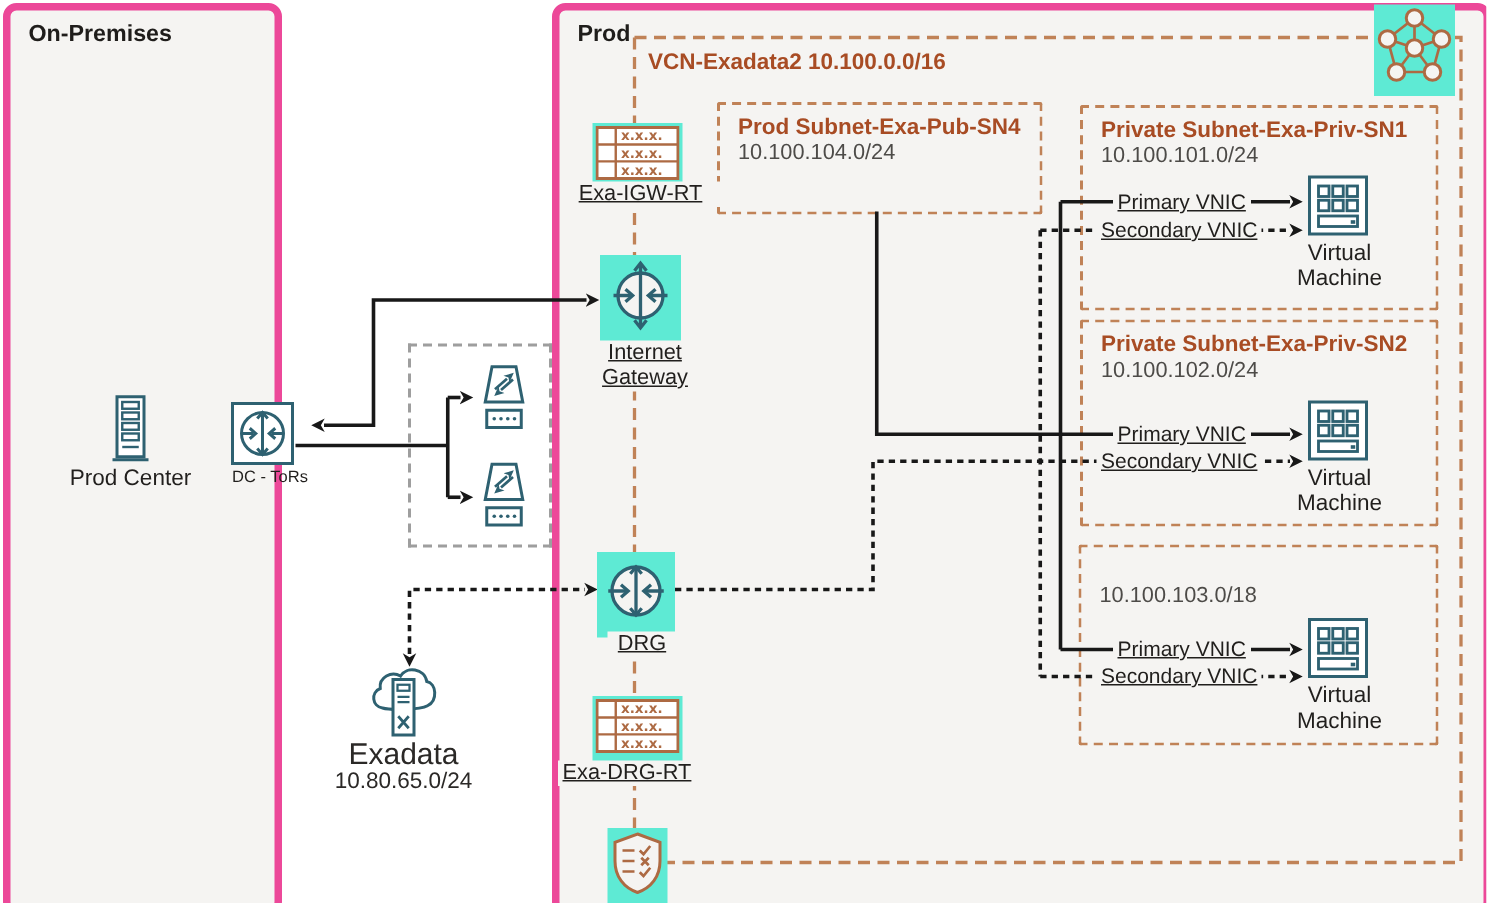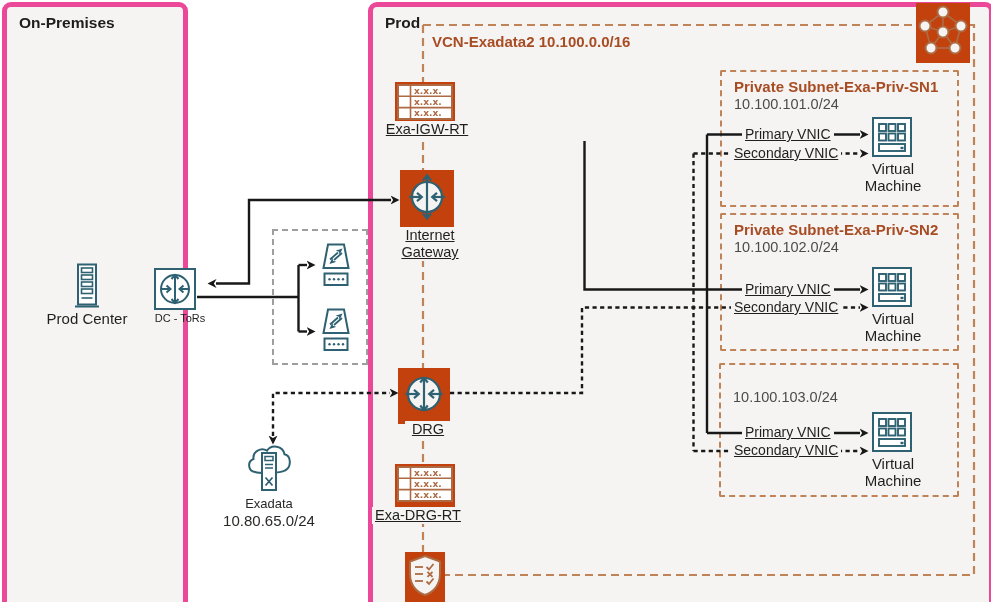--- a/index.html
+++ b/index.html
@@ -26,21 +26,21 @@
   }
   .subnet-cidr{
     position:absolute;left:12px;top:24px;
     font-size:14.5px;color:#4d4b48;white-space:nowrap;
   }
   .graybox{
     position:absolute;border:2px dashed #9e9e9e;background:transparent;
   }
   .wires{position:absolute;left:0;top:0;pointer-events:none;}
   .node{position:absolute;}
-  .icon-bg{background:#c2410c;}
+  .icon-bg{background:#5eead4;}
   .lbl{
     position:absolute;font-size:14.5px;color:#211f1d;
     white-space:nowrap;line-height:17px;
   }
   .ctr{text-align:center;white-space:normal;}
   .bg{background:#f5f4f2;padding:0 3px;text-decoration:underline;}
   .vcn-label{
     position:absolute;left:432px;top:33px;
     font-size:15px;font-weight:bold;color:#a84c24;white-space:nowrap;
   }
@@ -53,30 +53,34 @@
 
   <div class="region" style="left:2px;top:2px;width:176px;height:598px;">
     <div class="region-title">On-Premises</div>
   </div>
   <div class="region" style="left:368px;top:2px;width:616px;height:598px;">
     <div class="region-title">Prod</div>
   </div>
 
   <div class="vcn-label">VCN-Exadata2 10.100.0.0/16</div>
 
+  <div class="subnet" style="left:478px;top:68px;width:213px;height:71px;">
+    <div class="subnet-title">Prod Subnet-Exa-Pub-SN4</div>
+    <div class="subnet-cidr">10.100.104.0/24</div>
+  </div>
   <div class="subnet" style="left:720px;top:70px;width:235px;height:133px;">
     <div class="subnet-title">Private Subnet-Exa-Priv-SN1</div>
     <div class="subnet-cidr">10.100.101.0/24</div>
   </div>
   <div class="subnet" style="left:720px;top:213px;width:235px;height:134px;">
     <div class="subnet-title">Private Subnet-Exa-Priv-SN2</div>
     <div class="subnet-cidr">10.100.102.0/24</div>
   </div>
   <div class="subnet" style="left:719px;top:363px;width:236px;height:130px;">
-    <div class="subnet-cidr">10.100.103.0/24</div>
+    <div class="subnet-cidr">10.100.103.0/18</div>
   </div>
 
   <div class="graybox" style="left:272px;top:229px;width:92px;height:132px;"></div>
 
   <svg class="wires" width="991" height="602">
     <defs>
       <marker id="mkB" markerUnits="userSpaceOnUse" markerWidth="10" markerHeight="11" refX="0.5" refY="5" orient="auto">
         <path d="M0,0.5 L9,5 L0,9.5 L2.6,5 Z" fill="#181818"></path>
       </marker>
       <marker id="mkBs" markerUnits="userSpaceOnUse" markerWidth="10" markerHeight="11" refX="0.5" refY="5" orient="auto-start-reverse">
@@ -166,21 +170,21 @@
   <div class="node" style="left:245px;top:442px;">
     <svg width="48" height="54" viewBox="0 0 48 54">
       <path d="M10,30 C3,29 2,19.5 8.5,17 C7.5,9.5 16,5 22,8.7 C26,2 38,3.5 39.5,12.3 C46,13.5 47,25 40,28.5 C35,31.3 15,31.5 10,30 Z" fill="#ffffff" stroke="#2e6171" stroke-width="2"></path>
       <rect x="17" y="11" width="14" height="37" fill="#ffffff" stroke="#2e6171" stroke-width="2"></rect>
       <rect x="20" y="14.5" width="8" height="4" fill="none" stroke="#2e6171" stroke-width="1.5"></rect>
       <line x1="20" y1="22.5" x2="28" y2="22.5" stroke="#2e6171" stroke-width="1.5"></line>
       <line x1="20" y1="26" x2="28" y2="26" stroke="#2e6171" stroke-width="1.5"></line>
       <path d="M20.5,35.5 L27.5,43.5 M27.5,35.5 L20.5,43.5" stroke="#2e6171" stroke-width="1.8" fill="none"></path>
     </svg>
   </div>
-  <div class="lbl cidr-dark" style="left:216px;top:495px;width:106px;text-align:center;font-size:13px;">Exadata</div>
+  <div class="lbl cidr-dark" style="left:216px;top:495px;width:106px;text-align:center;font-size:20px;">Exadata</div>
   <div class="lbl cidr-dark" style="left:216px;top:512px;width:106px;text-align:center;font-size:15px;">10.80.65.0/24</div>
 
   <div class="node icon-bg" style="left:395px;top:82px;padding:2px;">
     <svg width="56" height="36" viewBox="0 0 56 36">
       <rect x="1" y="1" width="54" height="34" fill="#ffffff" stroke="#ad6a43" stroke-width="2"></rect>
       <line x1="1" y1="12.3" x2="55" y2="12.3" stroke="#ad6a43" stroke-width="1.6"></line>
       <line x1="1" y1="23.6" x2="55" y2="23.6" stroke="#ad6a43" stroke-width="1.6"></line>
       <line x1="13.5" y1="1" x2="13.5" y2="35" stroke="#ad6a43" stroke-width="1.6"></line>
       <text x="17" y="9.6" font-size="9" font-weight="bold" fill="#ad6a43" font-family="DejaVu Sans, sans-serif">x.x.x.</text>
       <text x="17" y="21" font-size="9" font-weight="bold" fill="#ad6a43" font-family="DejaVu Sans, sans-serif">x.x.x.</text>

